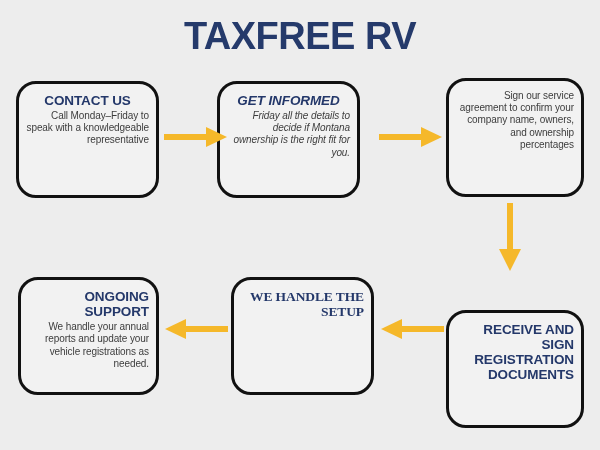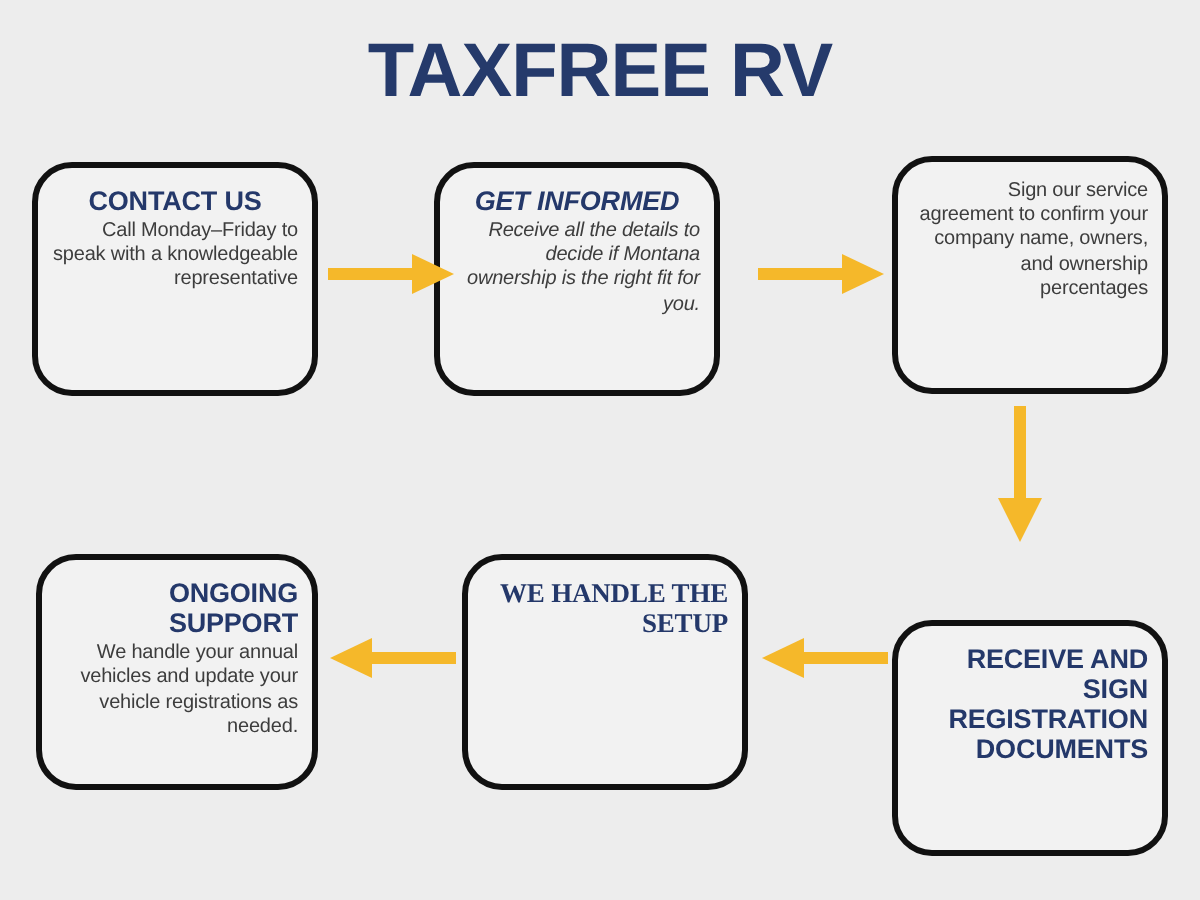--- a/index.html
+++ b/index.html
@@ -91,38 +91,38 @@
 
   <div class="title">TAXFREE RV</div>
 
   <div class="step-box" id="box-contact-us">
     <div class="step-title">CONTACT US</div>
     <div class="step-body">Call Monday–Friday to speak with a knowledgeable representative</div>
   </div>
 
   <div class="step-box" id="box-get-informed">
     <div class="step-title">GET INFORMED</div>
-    <div class="step-body">Receive all the details to decide if Montana ownership is the right fit for you.</div>
+    <div class="step-body">Friday all the details to decide if Montana ownership is the right fit for you.</div>
   </div>
 
   <div class="step-box" id="box-sign-agreement">
     <div class="step-body">Sign our service agreement to confirm your company name, owners, and ownership percentages</div>
   </div>
 
   <div class="step-box" id="box-receive-sign-docs">
     <div class="step-title">RECEIVE AND SIGN REGISTRATION DOCUMENTS</div>
   </div>
 
   <div class="step-box" id="box-handle-setup">
     <div class="step-title">WE HANDLE THE SETUP</div>
   </div>
 
   <div class="step-box" id="box-ongoing-support">
     <div class="step-title">ONGOING SUPPORT</div>
-    <div class="step-body">We handle your annual vehicles and update your vehicle registrations as needed.</div>
+    <div class="step-body">We handle your annual reports and update your vehicle registrations as needed.</div>
   </div>
 
   <div class="arrow" id="arrow-contact-to-informed">
     <svg width="63" height="22" viewBox="0 0 63 22">
       <rect x="0" y="8" width="44" height="6" fill="#f5b82a"></rect>
       <polygon points="42,1 63,11 42,21" fill="#f5b82a"></polygon>
     </svg>
   </div>
 
   <div class="arrow" id="arrow-informed-to-sign">

